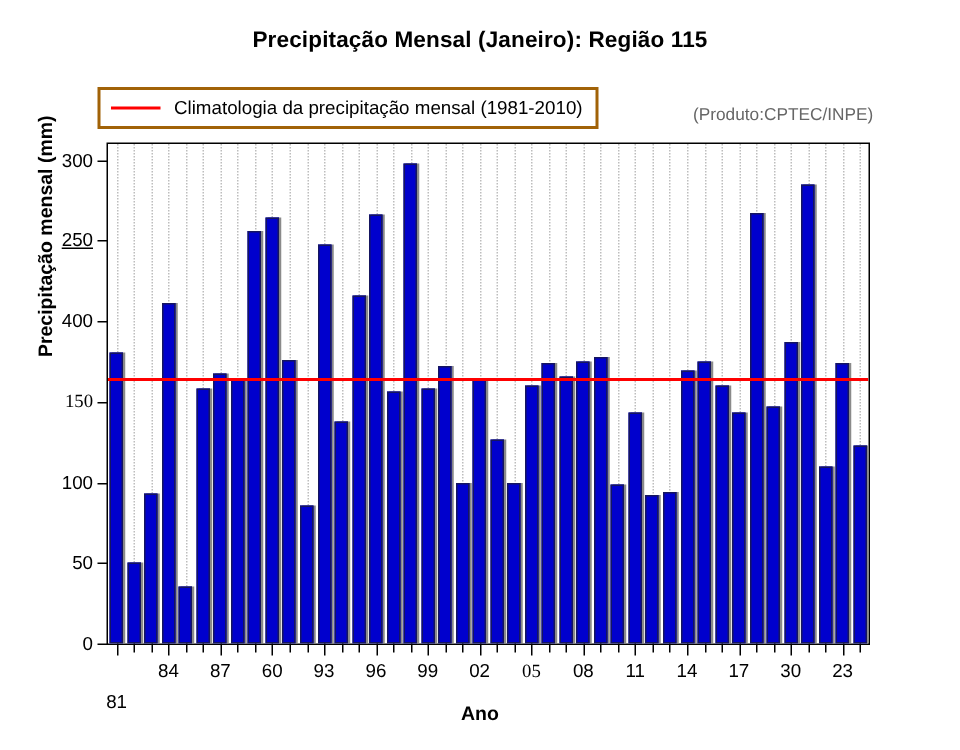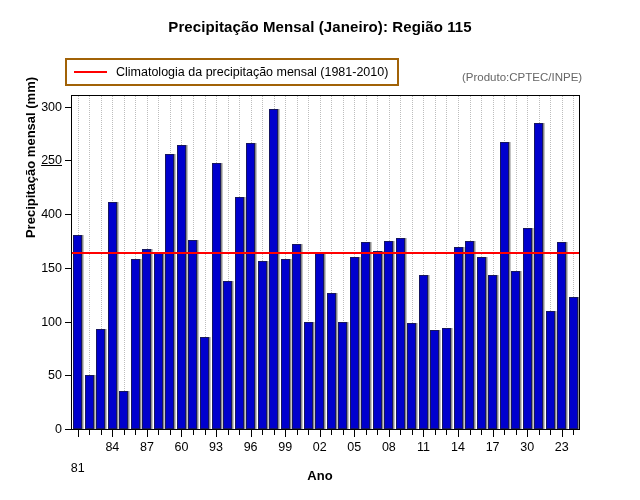--- a/index.html
+++ b/index.html
@@ -220,21 +220,21 @@
       <div class="clim-line" id="clim-line" style="top: 155.76px; border-top-color: rgb(255, 0, 0);"></div>
     </div>
     <div id="yaxis-layer">
         <div class="ytick" style="top: 333px;"></div>
         <div class="ylabel-txt" style="top: 333px;">0</div>
         <div class="ytick" style="top: 279.29px;"></div>
         <div class="ylabel-txt" style="top: 279.29px;">50</div>
         <div class="ytick" style="top: 225.58px;"></div>
         <div class="ylabel-txt" style="top: 225.58px;">100</div>
         <div class="ytick" style="top: 171.87px;"></div>
-        <div class="ylabel-txt" style="top: 171.87px;">150</div>
+        <div class="ylabel-txt" style="top: 171.87px; font-family: Liberation Serif, serif;">150</div>
         <div class="ytick" style="top: 118.16px;"></div>
         <div class="ylabel-txt" style="top: 118.16px;">400</div>
         <div class="ytick" style="top: 64.45px;"></div>
         <div class="ylabel-txt" style="top: 64.45px; text-decoration: underline;">250</div>
         <div class="ytick" style="top: 10.74px;"></div>
         <div class="ylabel-txt" style="top: 10.74px; margin-left: 16px;">300</div>
       </div>
     <div id="xaxis-layer">
         <div class="xtick major" style="left: 5.76px;"></div>
         <div class="xlabel-txt" style="left: 5.76px; margin-top: 32px;">81</div>
@@ -262,21 +262,21 @@
         <div class="xtick" style="left: 201.65px;"></div>
         <div class="xtick major" style="left: 213.17px;"></div>
         <div class="xlabel-txt" style="left: 213.17px;">99</div>
         <div class="xtick" style="left: 224.69px;"></div>
         <div class="xtick" style="left: 236.22px;"></div>
         <div class="xtick major" style="left: 247.74px;"></div>
         <div class="xlabel-txt" style="left: 247.74px;">02</div>
         <div class="xtick" style="left: 259.26px;"></div>
         <div class="xtick" style="left: 270.78px;"></div>
         <div class="xtick major" style="left: 282.31px;"></div>
-        <div class="xlabel-txt" style="left: 282.31px;">05</div>
+        <div class="xlabel-txt" style="left: 282.31px; font-family: Liberation Serif, serif;">05</div>
         <div class="xtick" style="left: 293.83px;"></div>
         <div class="xtick" style="left: 305.35px;"></div>
         <div class="xtick major" style="left: 316.88px;"></div>
         <div class="xlabel-txt" style="left: 316.88px;">08</div>
         <div class="xtick" style="left: 328.4px;"></div>
         <div class="xtick" style="left: 339.92px;"></div>
         <div class="xtick major" style="left: 351.44px;"></div>
         <div class="xlabel-txt" style="left: 351.44px;">11</div>
         <div class="xtick" style="left: 362.97px;"></div>
         <div class="xtick" style="left: 374.49px;"></div>

